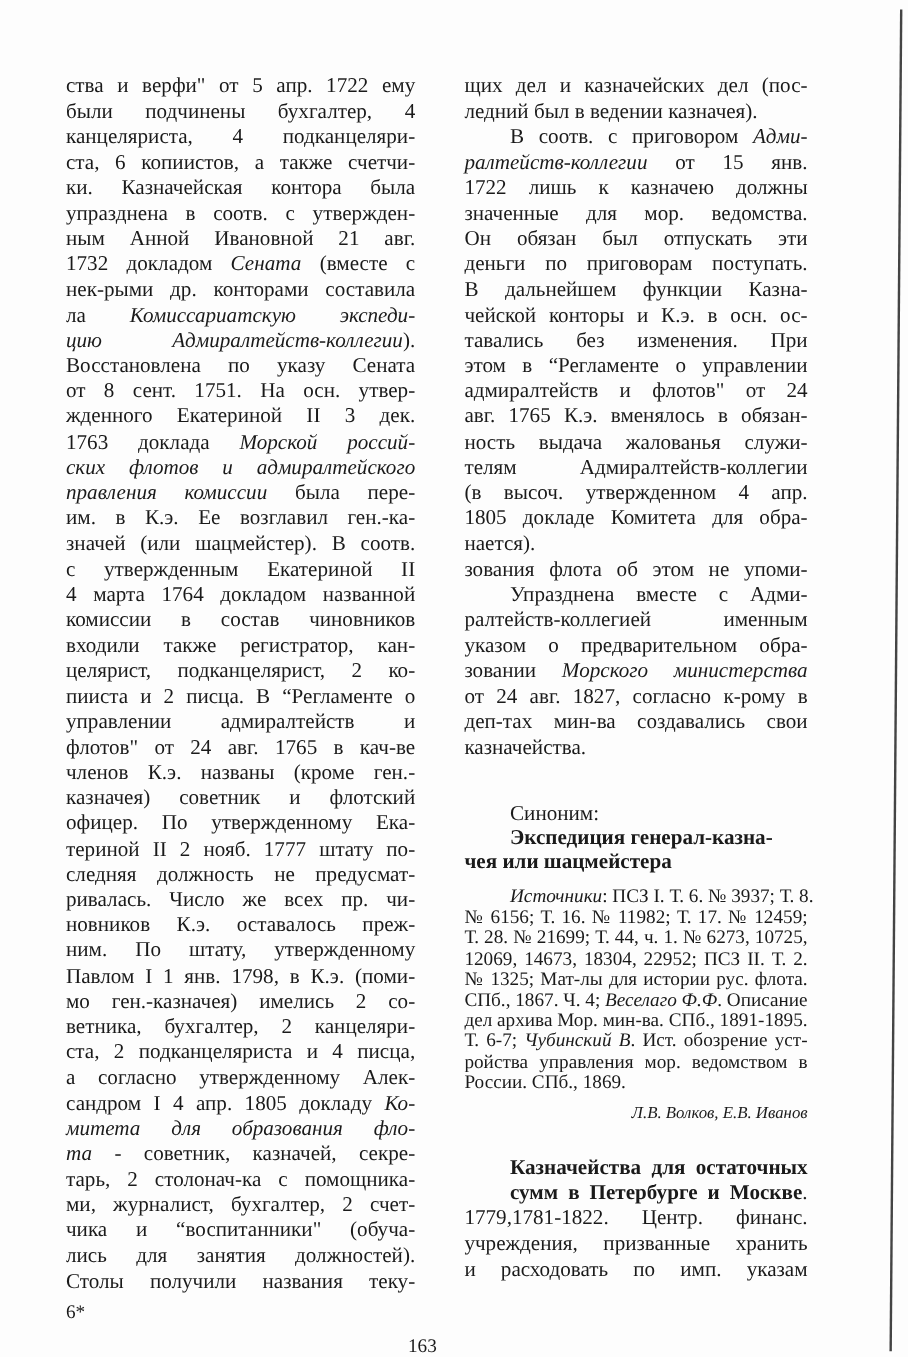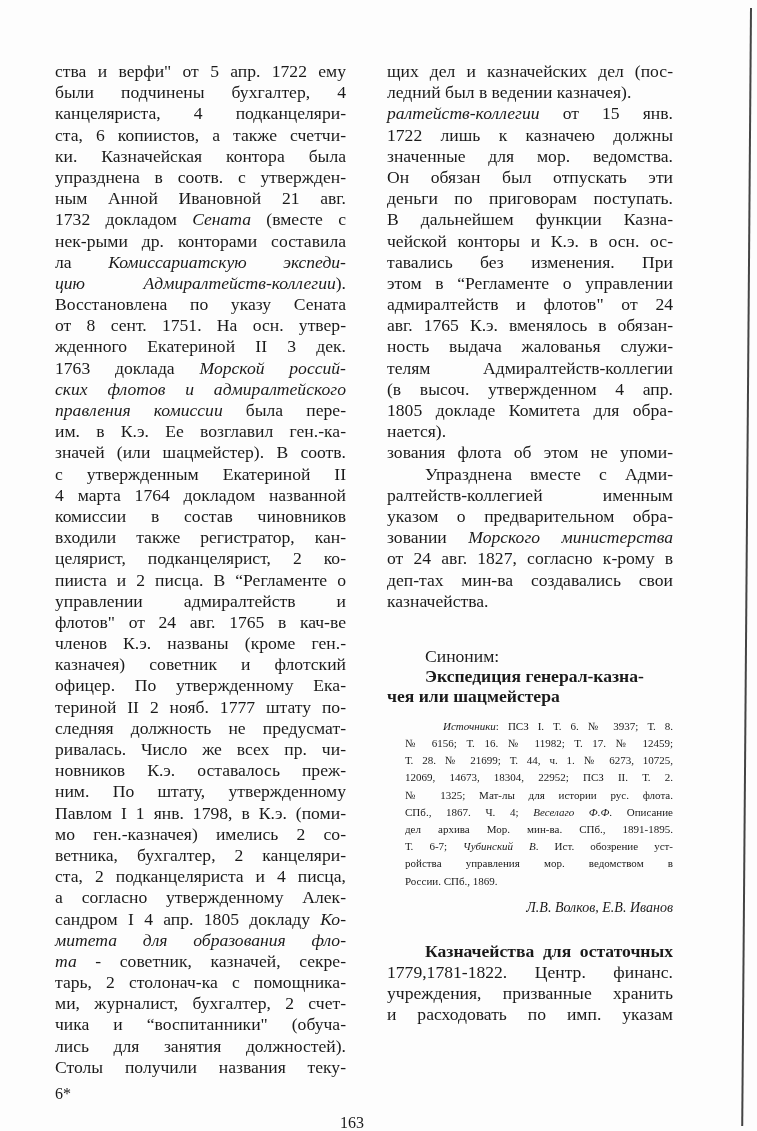--- a/index.html
+++ b/index.html
@@ -11,22 +11,22 @@
   .col-right { left: 387px; top: 61px; width: 286px; }
   .line { display: block; height: 21.2px; line-height: 21.2px; font-size: 17.6px;
           white-space: nowrap; text-align: justify; text-align-last: justify; overflow: visible; }
   .line.last { text-align-last: left; }
   .indent { padding-left: 38px; }
   .it { font-style: italic; }
   .b { font-weight: bold; margin-left: 38px; }
   .gap { display: block; }
   .syn-label { display:block; height: 20px; line-height: 20px; font-size: 17.6px; padding-left: 38px; }
   .syn-term { display:block; height: 20px; line-height: 20px; font-size: 17.6px; font-weight: bold; }
-  .src { display:block; height: 17.2px; line-height: 17.2px; font-size: 11px; white-space: nowrap;
-         text-align: justify; text-align-last: justify; margin-left: 18px; }
+  .src { display:block; height: 17.2px; line-height: 17.2px; font-size: 16px; white-space: nowrap;
+         text-align: justify; text-align-last: justify; }
   .src.last { text-align-last: left; }
   .author { display:block; text-align: right; font-style: italic; font-size: 14px; line-height: 18px; }
   .footer-left { position: absolute; left: 55px; top: 1085px; font-size: 16px; }
   .footer-right { position: absolute; left: 340px; top: 1085px; font-size: 16px; margin-top: 29px; }
   .scan-edge { position: absolute; width: 0; height: 1118px; top: 8px; left: 750px;
                border-left: 2px solid #444; transform: rotate(0.45deg); transform-origin: top left; }
 </style>
 </head>
 <body>
 
@@ -79,20 +79,21 @@
       <span class="line"><span>ми, журналист, бухгалтер, 2 счет-</span></span>
       <span class="line"><span>чика и “воспитанники" (обуча-</span></span>
       <span class="line"><span>лись для занятия должностей).</span></span>
       <span class="line"><span>Столы получили названия теку-</span></span>
     </div>
 
   <div class="col col-right">
     <div id="right-para">
         <span class="line"><span>щих дел и казначейских дел (пос-</span></span>
         <span class="line last"><span>ледний был в ведении казначея).</span></span>
+        <span class="line indent"><span>В соотв. с приговором </span><span class="it">Адми-</span></span>
         <span class="line"><span class="it">ралтейств-коллегии</span><span> от 15 янв.</span></span>
         <span class="line"><span>1722 лишь к казначею должны</span></span>
         <span class="line"><span>значенные для мор. ведомства.</span></span>
         <span class="line"><span>Он обязан был отпускать эти</span></span>
         <span class="line"><span>деньги по приговорам поступать.</span></span>
         <span class="line"><span>В дальнейшем функции Казна-</span></span>
         <span class="line"><span>чейской конторы и К.э. в осн. ос-</span></span>
         <span class="line"><span>тавались без изменения. При</span></span>
         <span class="line"><span>этом в “Регламенте о управлении</span></span>
         <span class="line"><span>адмиралтейств и флотов" от 24</span></span>
@@ -132,20 +133,21 @@
         <span class="src"><span>ройства управления мор. ведомством в</span></span>
         <span class="src last"><span>России. СПб., 1869.</span></span>
       </div>
 
     <div style="height:9px" class="gap"></div>
     <span class="author">Л.В. Волков, Е.В. Иванов</span>
 
     <div style="height:24px" class="gap"></div>
     <div id="next-entry">
         <span class="line"><span class="b">Казначейства для остаточных</span></span>
+        <span class="line"><span class="b">сумм в Петербурге и Москве</span><span>.</span></span>
         <span class="line"><span>1779,1781-1822. Центр. финанс.</span></span>
         <span class="line"><span>учреждения, призванные хранить</span></span>
         <span class="line"><span>и расходовать по имп. указам</span></span>
       </div>
   </div>
 
   <div class="footer-left">6*</div>
   <div class="footer-right">163</div>
 
   <div class="scan-edge"></div>

